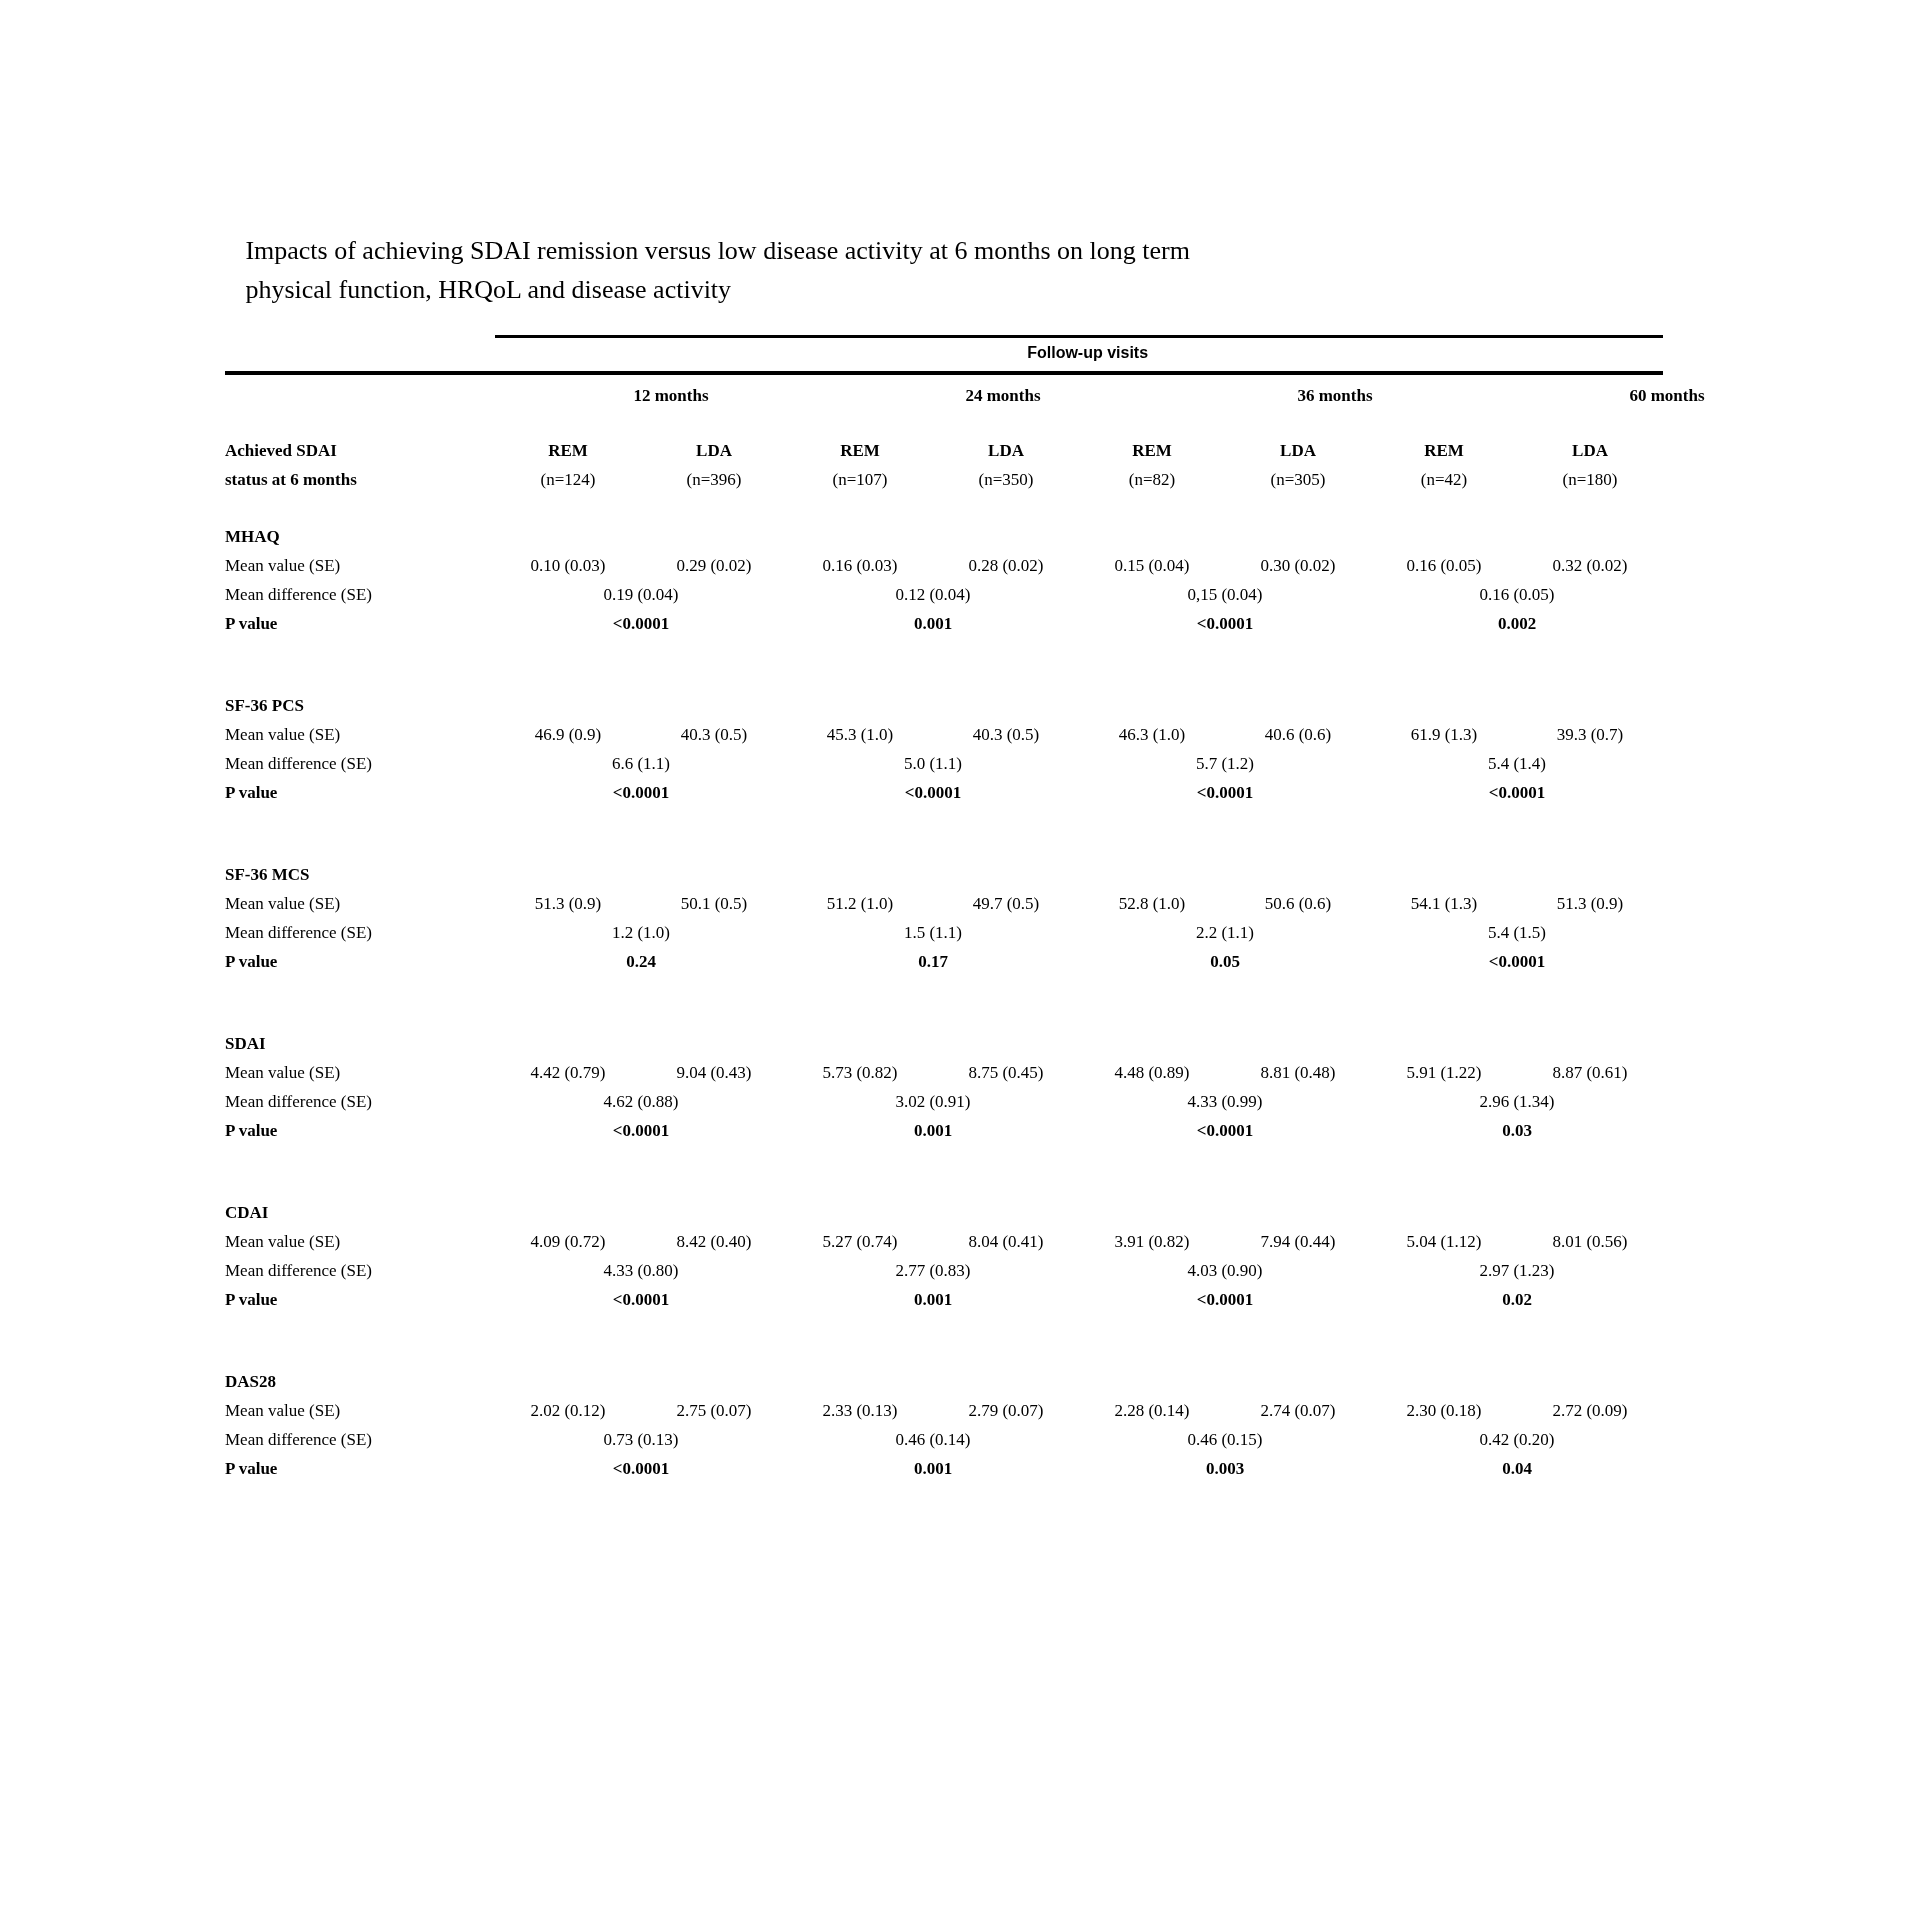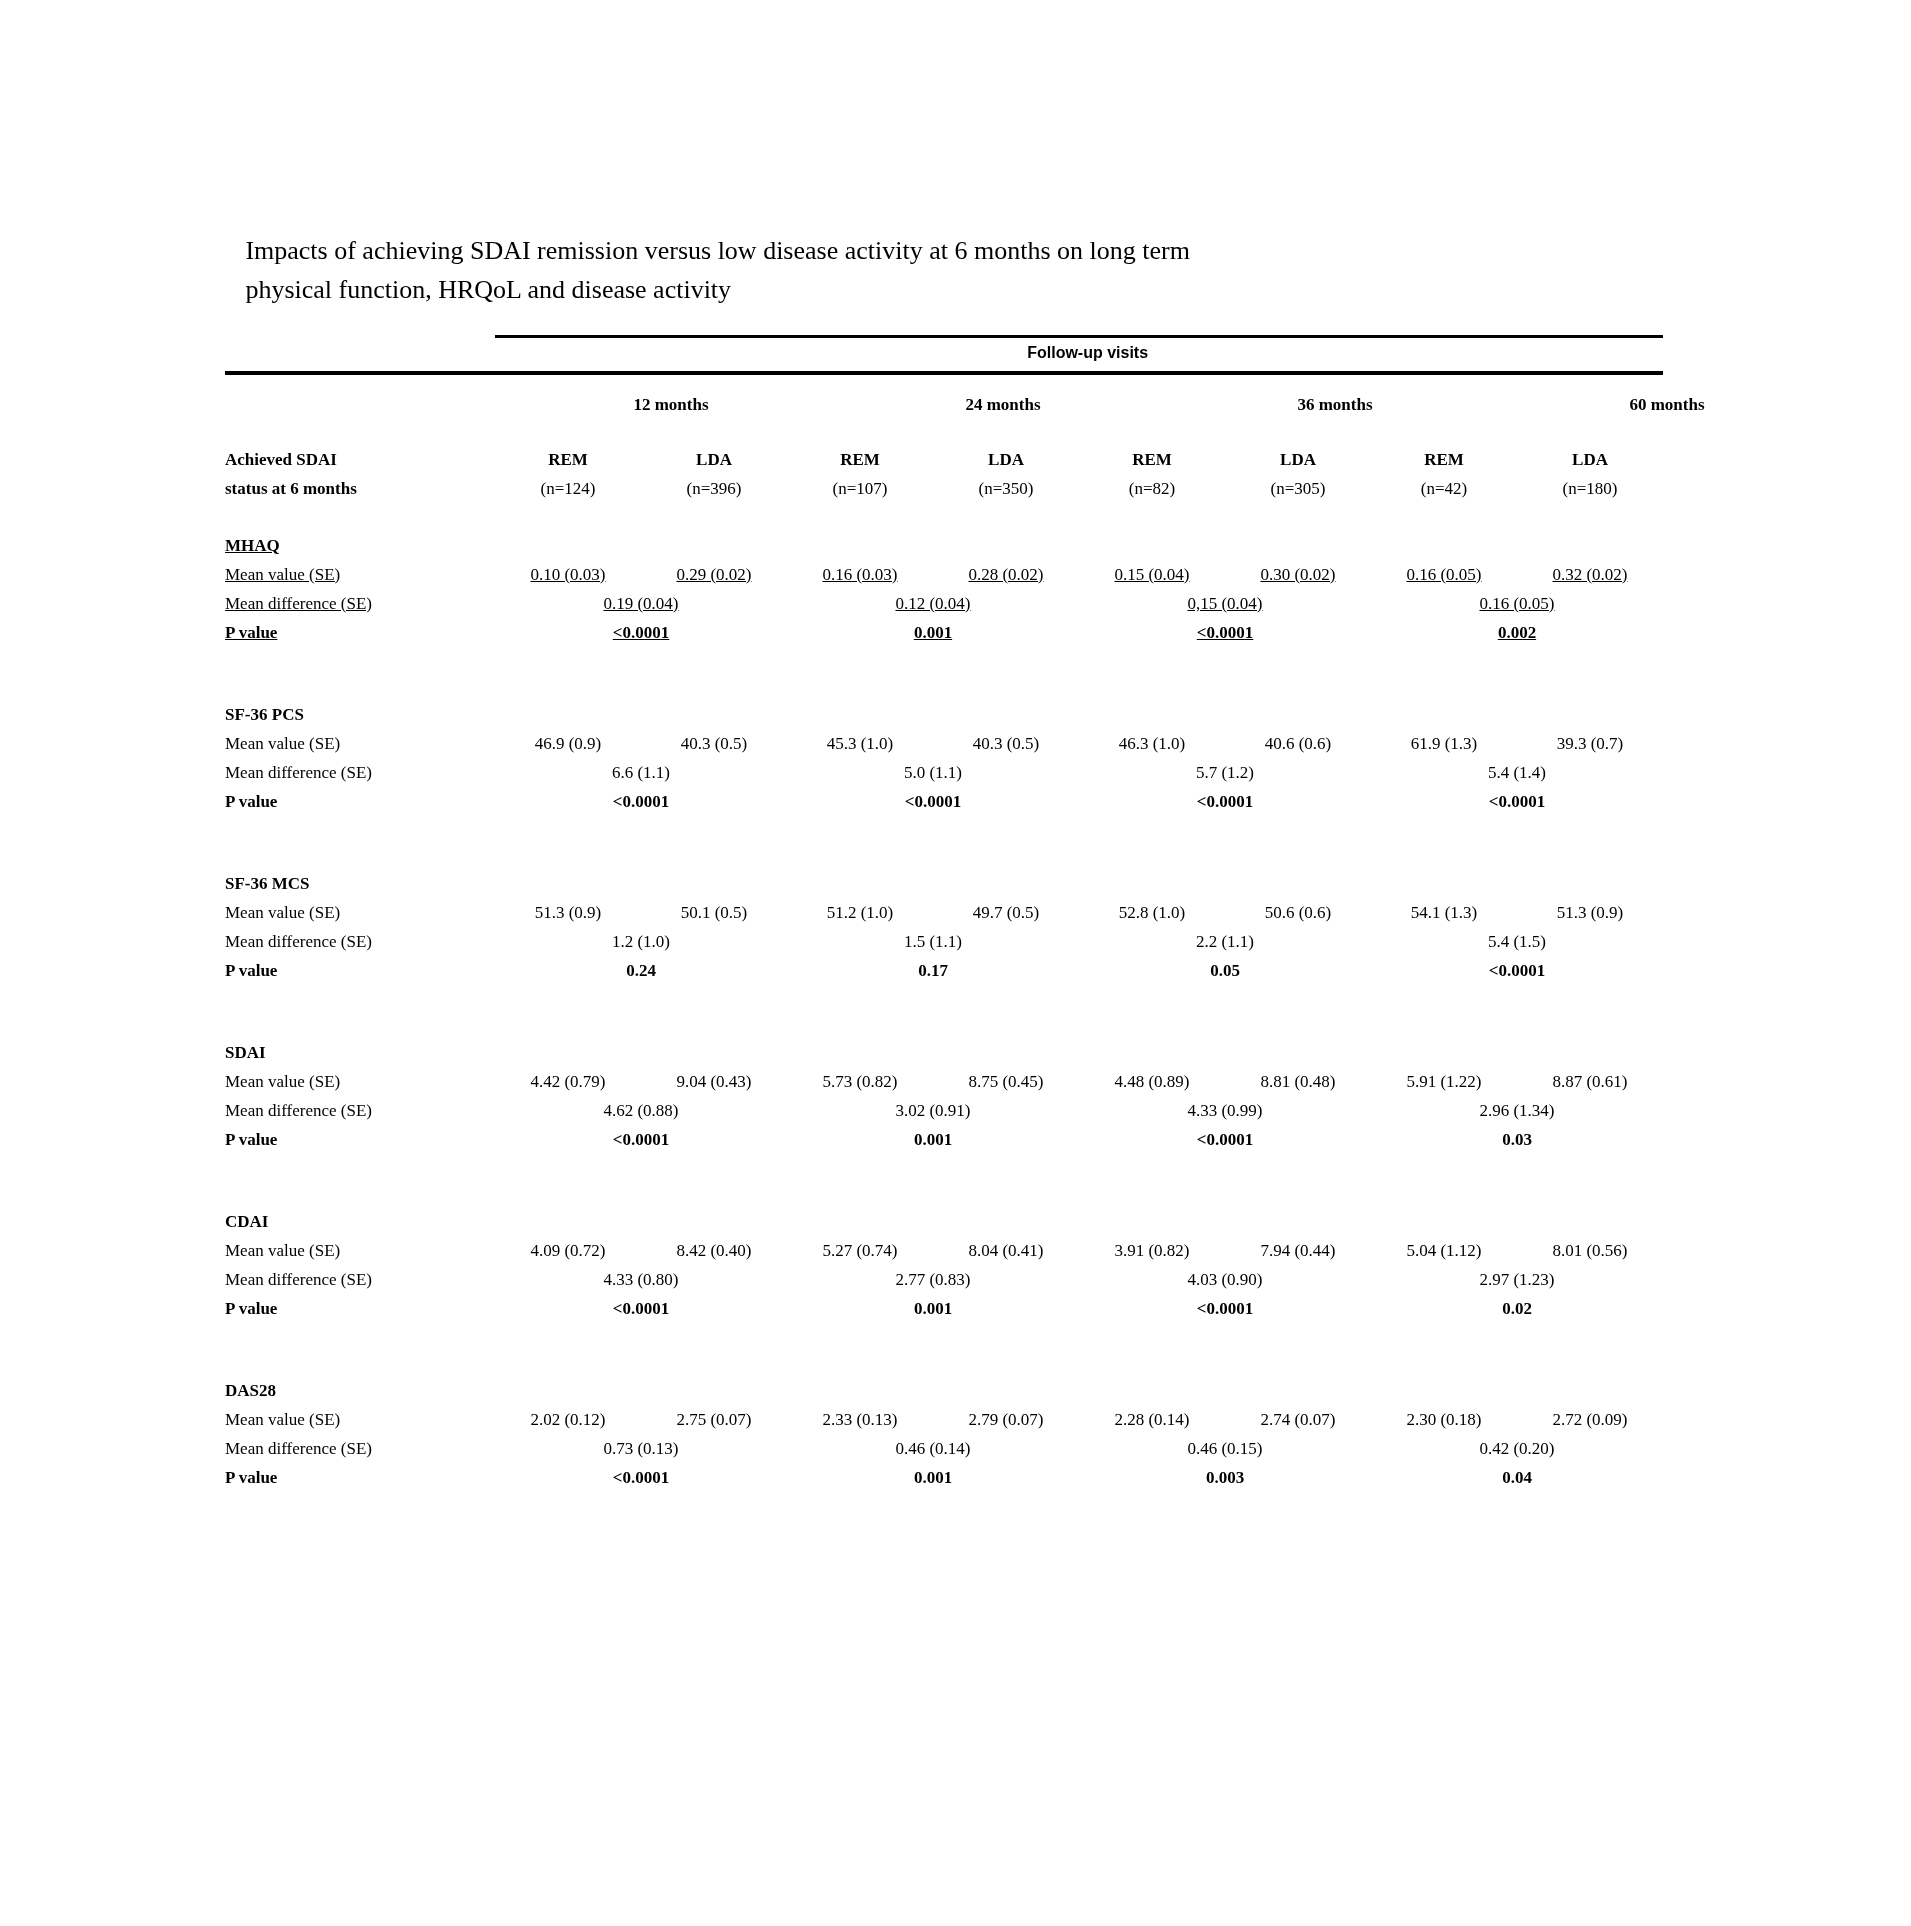--- a/index.html
+++ b/index.html
@@ -40,27 +40,27 @@
     grid-column:2 / -1;
     border-top:3.5px solid #000;
     padding:5.4px 0 3.9px 17.3px;
     font-family:"Liberation Sans", sans-serif;
     font-weight:bold;
     font-size:16px;
     line-height:20px;
     text-align:center;
   }
   .header-rule { height:3.5px; background:#000; margin-top:3.9px; }
-  .months-row { margin-top:15px;gap:20px; }
+  .months-row { margin-top:6px;gap:20px; }
   .group-header-row { margin-top:26px; }
   .group-arm { font-weight:bold; }
   .group-n { font-weight:normal; }
 
   .section { margin-top:53px; }
-  .section.first { margin-top:28px;text-decoration:underline; }
+  .section.first { margin-top:28px; }
 </style>
 </head>
 <body>
 
 <div class="page">
   <div class="content">
 
     <div class="title">
       <div>Impacts of achieving SDAI remission versus low disease activity at 6 months on long term</div>
       <div>physical function, HRQoL and disease activity</div>

